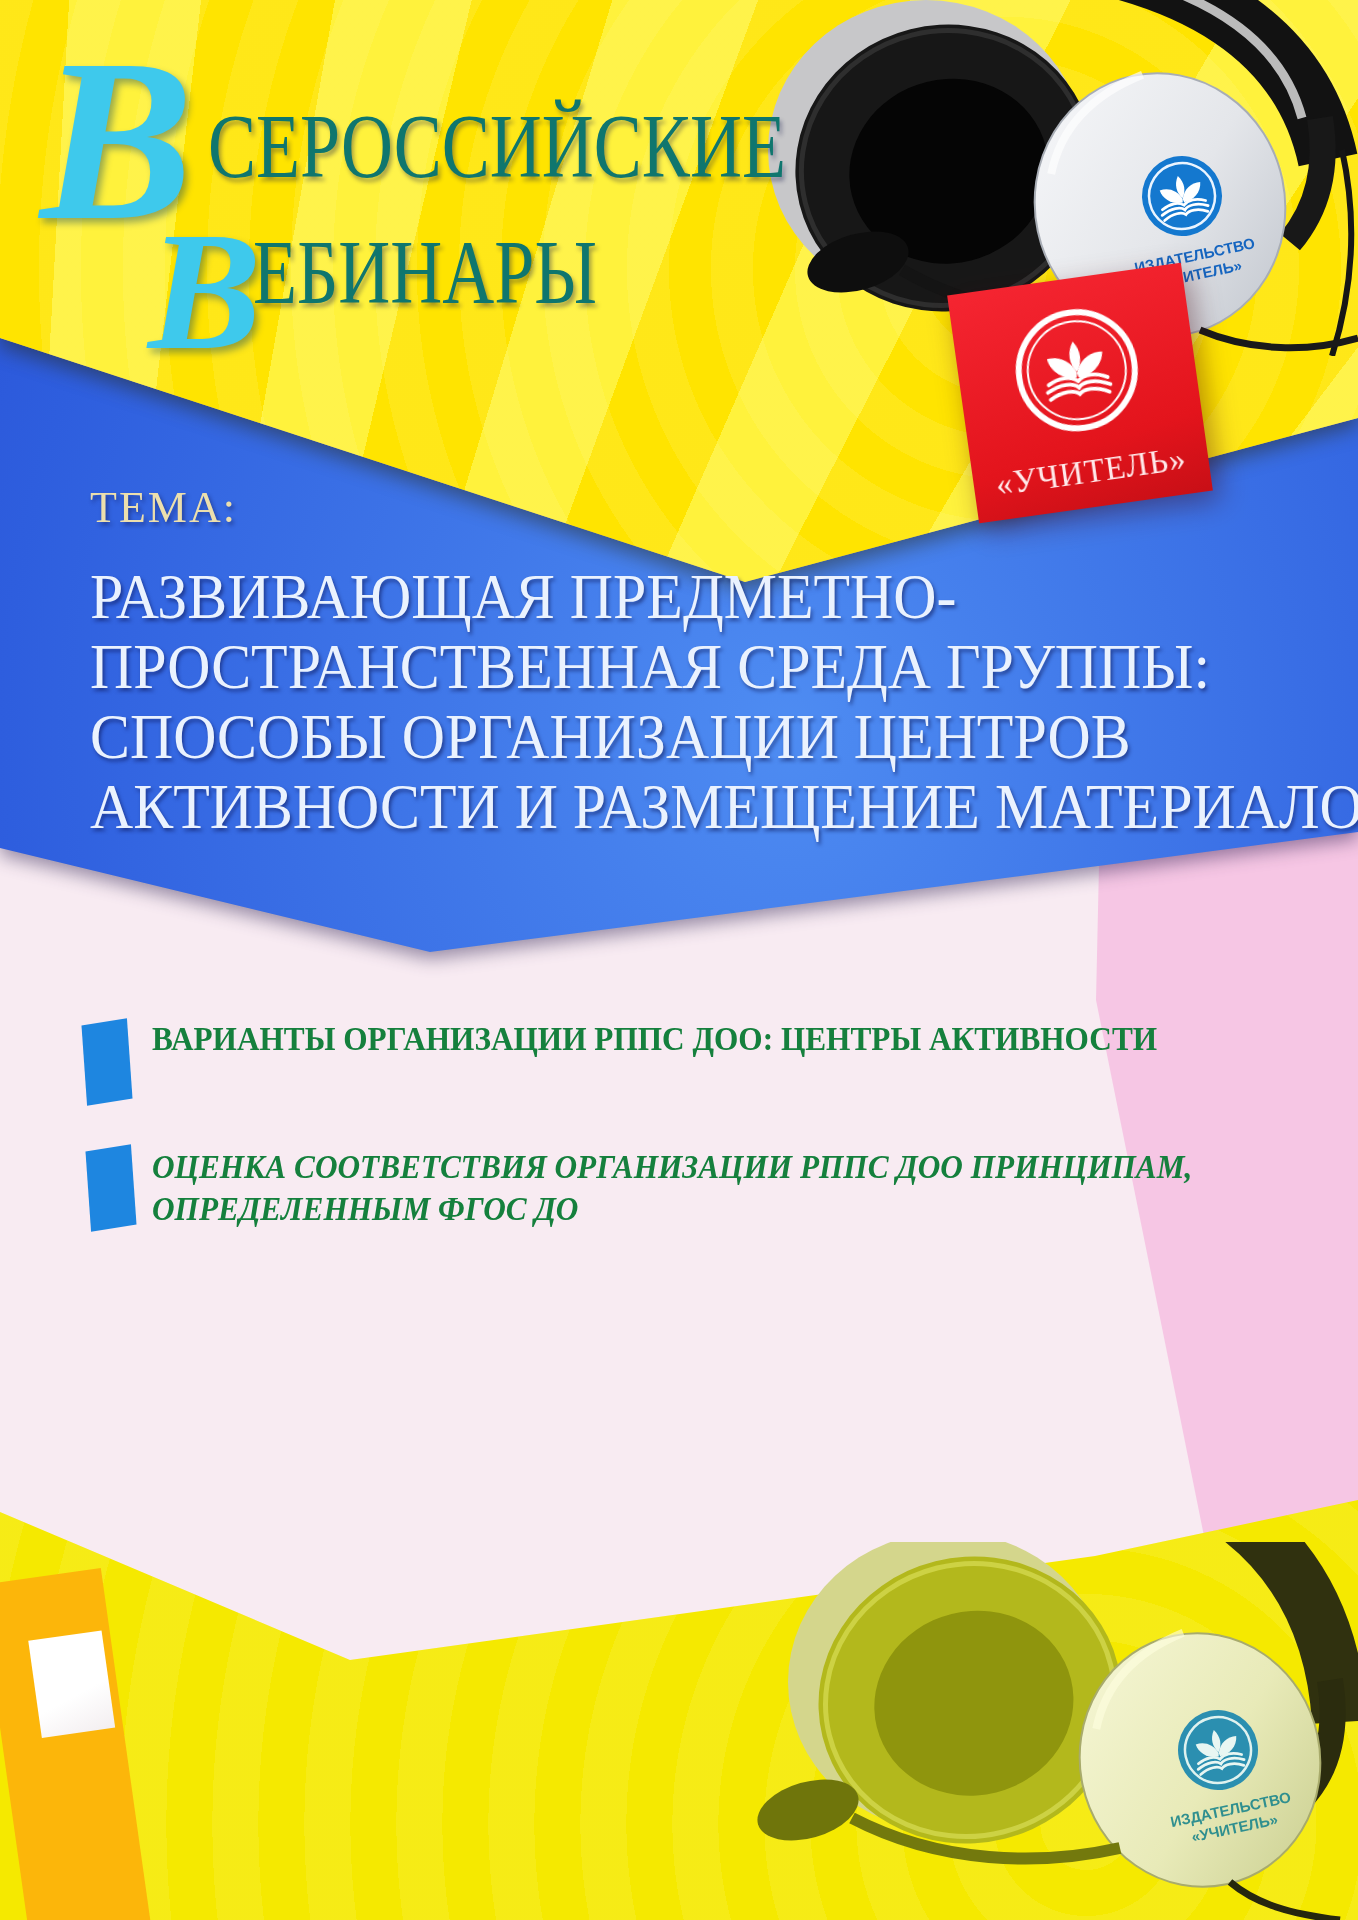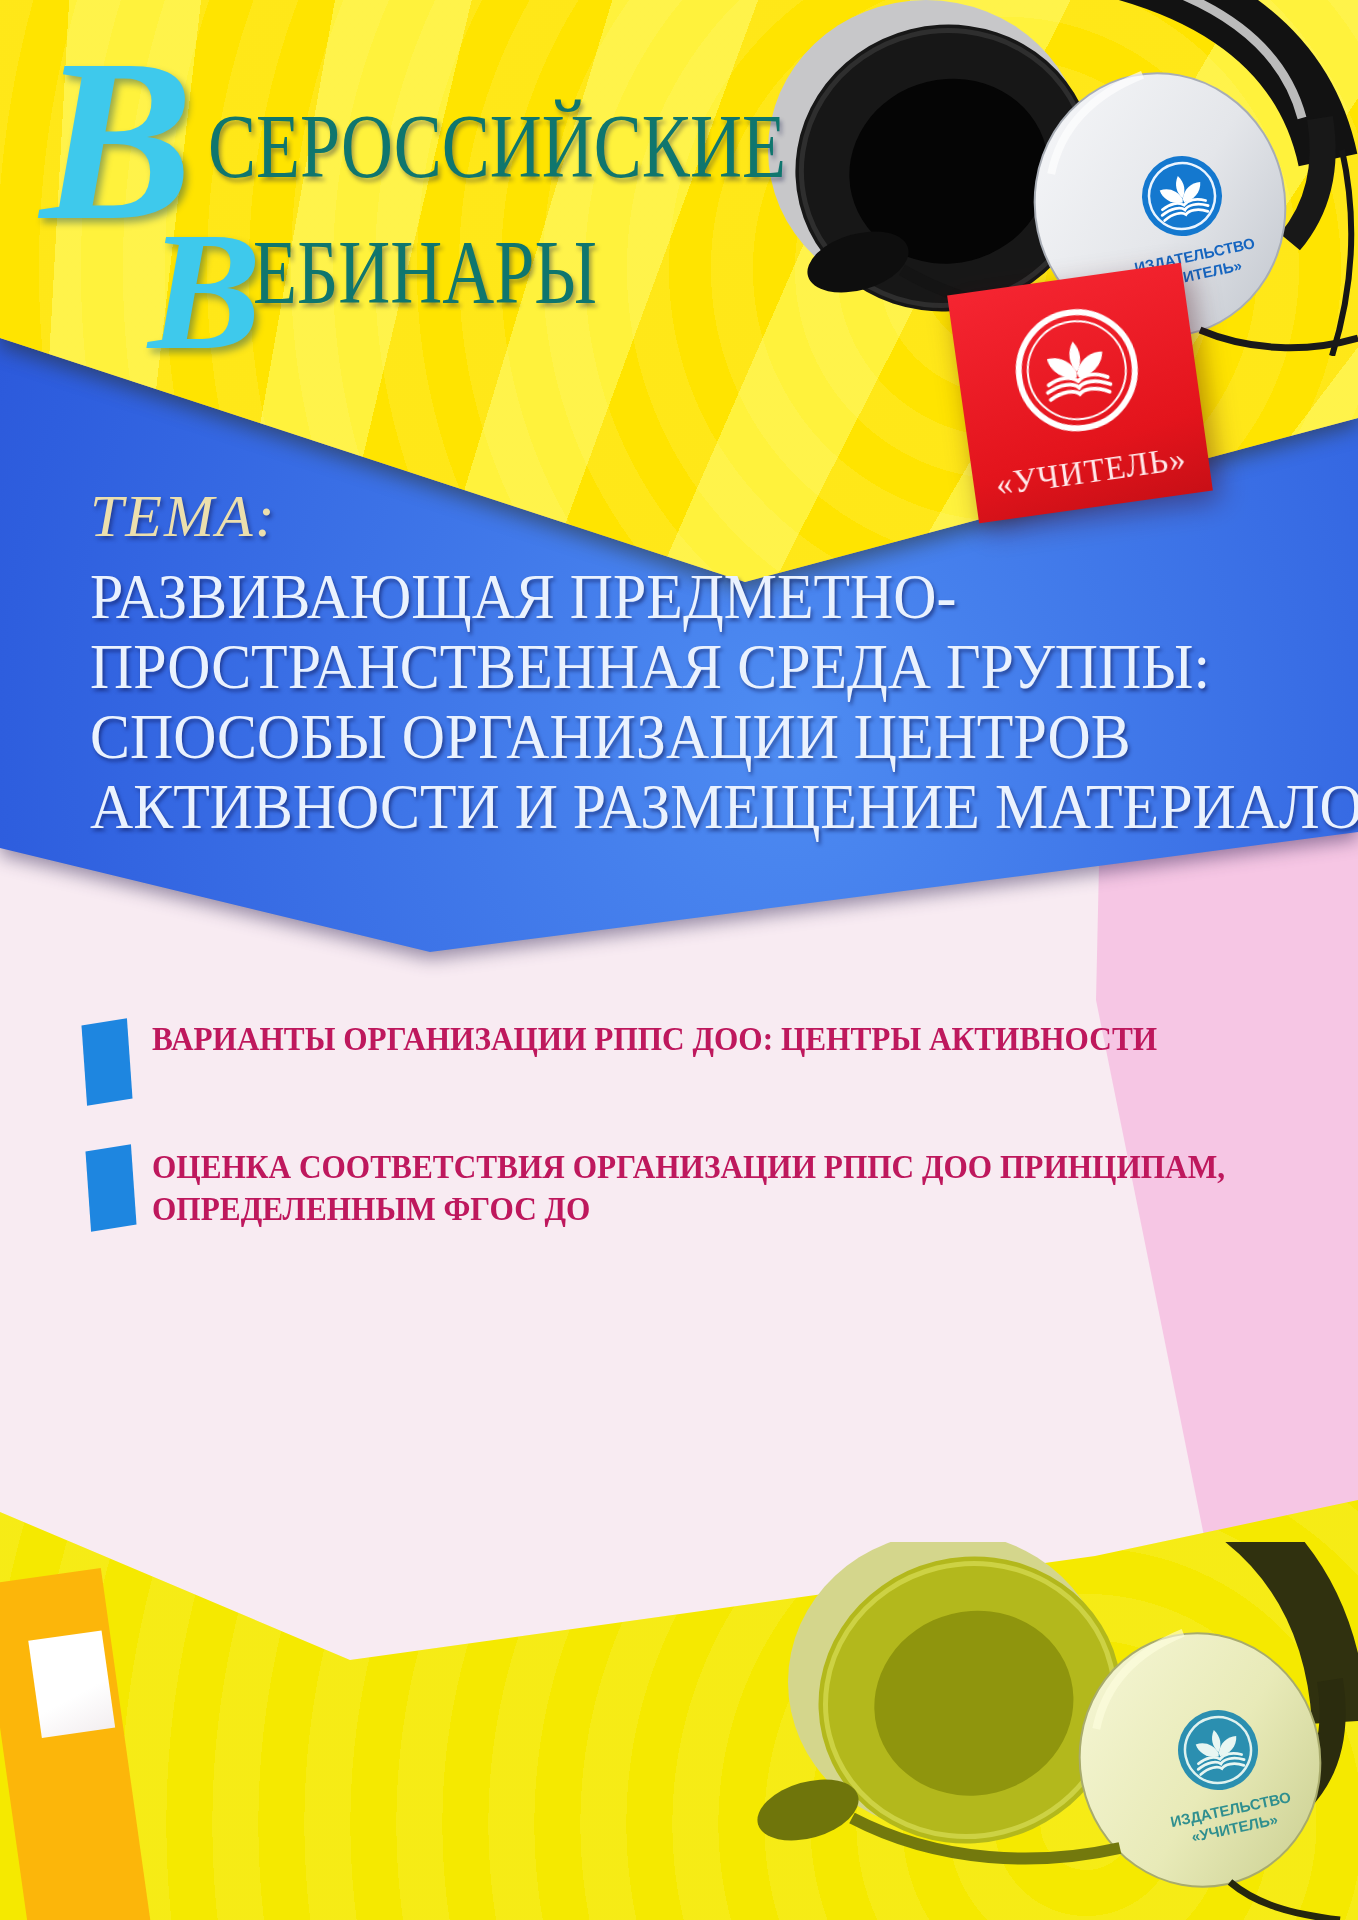--- a/index.html
+++ b/index.html
@@ -38,30 +38,30 @@
   .cond{display:inline-block;transform-origin:0 50%;white-space:nowrap;}
   .init1{left:40px;top:26px;font-size:230px;}
   .word1{left:208px;top:102px;font-size:90px;}.word1 .cond{transform:scaleX(.80);}
   .init2{left:148px;top:206px;font-size:170px;}
   .word2{left:253px;top:228px;font-size:90px;text-align:right;}.word2 .cond{transform:scaleX(.80);}
 
   .from-pub{position:absolute;left:596px;top:386px;font-size:37px;letter-spacing:2px;
     color:#2a3350;font-weight:bold;white-space:nowrap;}
 
   
-  .topic-label{position:absolute;left:90px;top:482px;font-size:60px;color:#ecdfad;
-    letter-spacing:2px;text-shadow:2px 3px 4px rgba(10,10,60,.45);font-style:italic;}
+  .topic-label{position:absolute;left:90px;top:482px;font-size:44px;color:#ecdfad;
+    letter-spacing:2px;text-shadow:2px 3px 4px rgba(10,10,60,.45);}
   .topic{position:absolute;left:90px;top:562px;font-size:63px;line-height:70px;color:#eaf2fe;
     text-shadow:2px 3px 4px rgba(8,12,70,.5);}
   .topic .cond{transform:scaleX(.95);}
 
   
   .b-marker{position:absolute;width:46px;height:80px;background:#1e86e0;
     transform:rotate(-9deg) skewX(-5deg);}
-  .bullet-text{position:absolute;left:152px;font-size:34px;line-height:42px;color:#be185d;
+  .bullet-text{position:absolute;left:152px;font-size:34px;line-height:42px;color:#15803d;
     font-weight:bold;}
   .bullet-text .cond{transform:scaleX(.92);}
   .presenter{position:absolute;left:152px;top:1330px;font-size:34px;line-height:42px;color:#30309a;}
   .presenter .cond{transform:scaleX(.92);}
   .presenter .bold{font-weight:bold;}
 
   
   .red-card{position:absolute;left:962px;top:278px;width:236px;height:230px;
     background:linear-gradient(170deg,#f52531 0%,#e3141c 70%,#c80f16 100%);
     transform:rotate(-8deg);
@@ -163,21 +163,21 @@
     <div><span class="cond">СПОСОБЫ ОРГАНИЗАЦИИ ЦЕНТРОВ</span></div>
     <div><span class="cond">АКТИВНОСТИ И РАЗМЕЩЕНИЕ МАТЕРИАЛОВ</span></div>
   </div>
 
   <div class="b-marker" style="left:84px;top:1022px;"></div>
   <div class="bullet-text" style="top:1018px;">
     <div><span class="cond">ВАРИАНТЫ ОРГАНИЗАЦИИ  РППС ДОО: ЦЕНТРЫ АКТИВНОСТИ</span></div>
   </div>
 
   <div class="b-marker" style="left:88px;top:1148px;"></div>
-  <div class="bullet-text" style="top:1146px;">
+  <div class="bullet-text" style="top:1146px;font-style:italic;">
     <div><span class="cond">ОЦЕНКА СООТВЕТСТВИЯ ОРГАНИЗАЦИИ  РППС ДОО ПРИНЦИПАМ,</span></div>
     <div><span class="cond">ОПРЕДЕЛЕННЫМ ФГОС ДО</span></div>
   </div>
 
   <div class="presenter">
   </div>
 
   <svg class="hs" style="left:640px;top:1542px;" width="718" height="378" viewBox="0 0 718 378">
     <path d="M 560 -50 Q 690 20 700 180" fill="none" stroke="#30310f" stroke-width="56"></path>
     <path d="M 690 138 Q 702 214 660 258" fill="none" stroke="#2b2c0e" stroke-width="26"></path>

